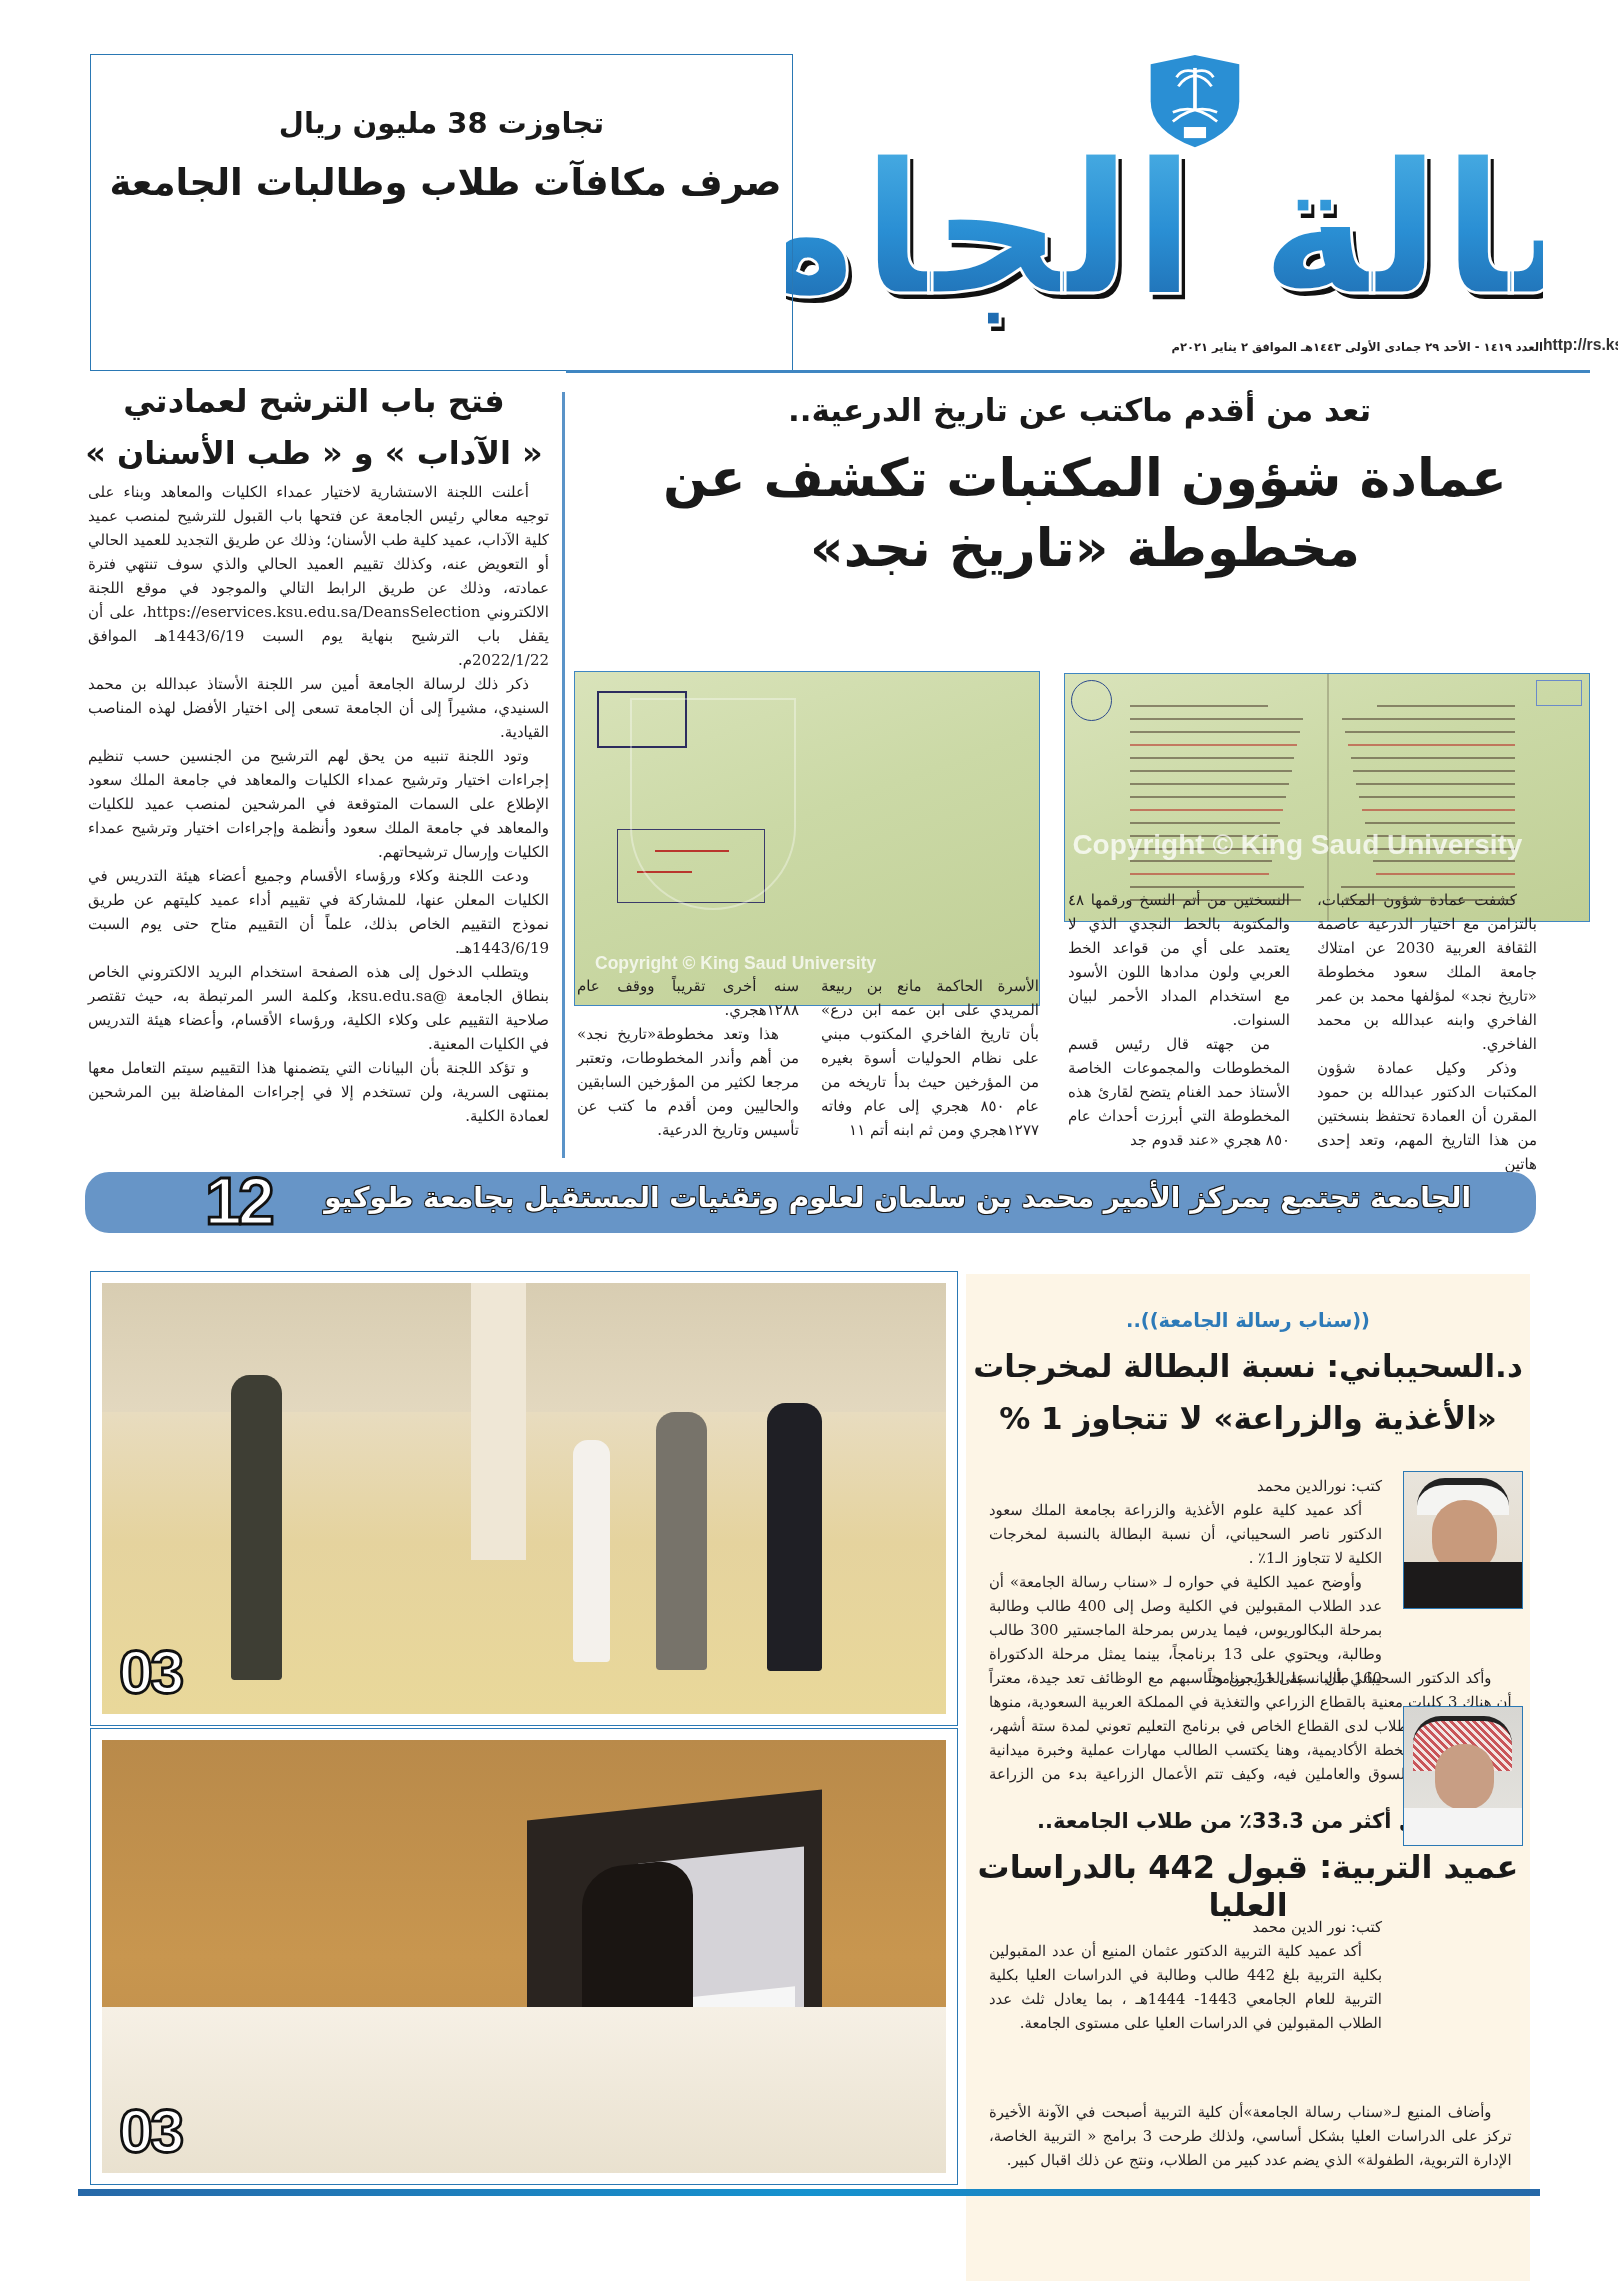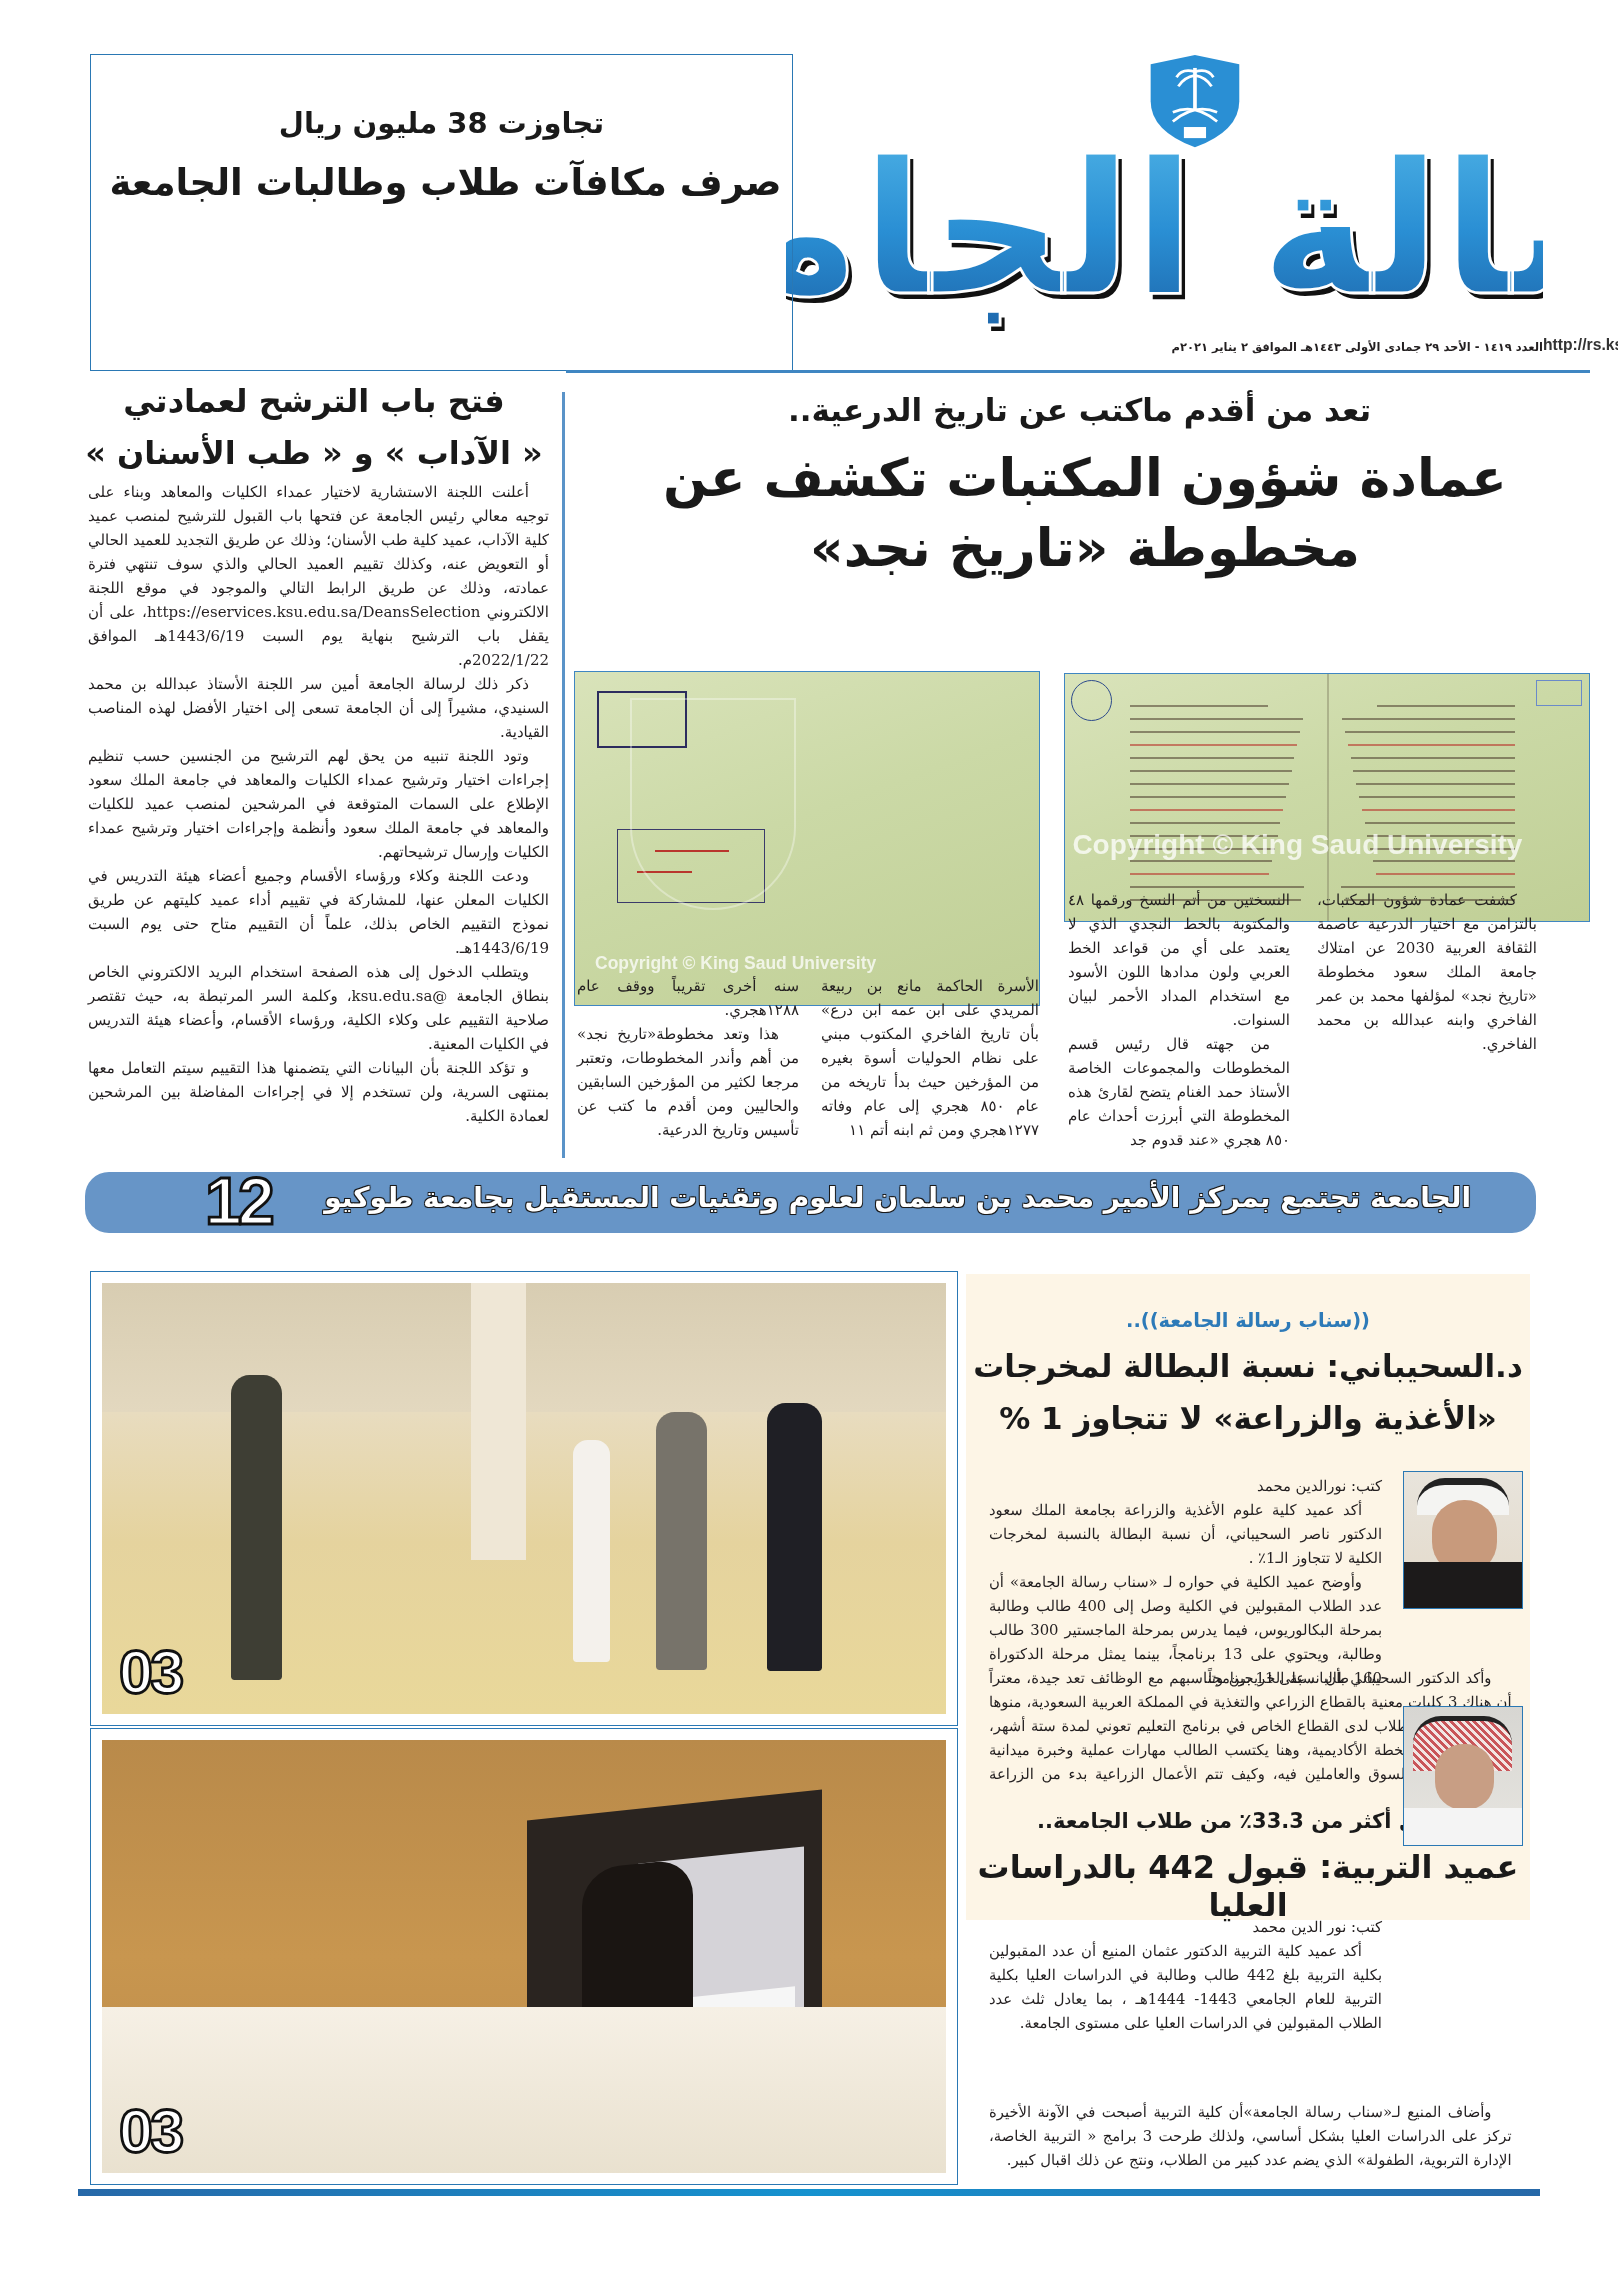--- a/index.html
+++ b/index.html
@@ -36,21 +36,21 @@
   #banner-page { left: 120px; top: -9.2px; font-family: "Liberation Sans", sans-serif; font-weight: bold; font-size: 66px; color: #fff; -webkit-text-stroke: 2.8px #111; letter-spacing: -3.7px; }
 
   
   .photo-frame { border: 1.8px solid #2a78b4; background: #fff; }
   #photo-1 { left: 90px; top: 1271px; width: 868px; height: 455px; }
   #photo-2 { left: 90px; top: 1728px; width: 868px; height: 457px; }
   .photo-inner { position: absolute; left: 11px; right: 11px; top: 11px; bottom: 11px; overflow: hidden; }
   .photo-badge { position: absolute; left: 28px; bottom: 18.5px; font-family: "Liberation Sans", sans-serif; font-weight: bold; font-size: 61px; color: #fff; -webkit-text-stroke: 2.8px #111; letter-spacing: -2.8px; direction: ltr; }
 
   
-  #snap-box { left: 966px; top: 1274px; width: 564px; height: 646px; background: #fdf5e6; }
+  #snap-box { left: 966px; top: 1274px; width: 564px; height: 1007px; background: #fdf5e6; }
   .portrait { border: 1.8px solid #2a78b4; overflow: hidden; }
   #portrait-1 { right: 7.4px; top: 197px; width: 120px; height: 138px; background: linear-gradient(180deg,#e8e4dc 0%,#e3d9c9 100%); }
   #portrait-2 { right: 7.4px; top: 432px; width: 120px; height: 140px; background: linear-gradient(180deg,#d7d6d2 0%,#e7e5e0 100%); }
 
   #bottom-bar { left: 78px; top: 2189px; width: 1462px; height: 7.4px; background: linear-gradient(90deg,#2668a8 0%,#1592cf 50%,#2668a8 100%); }
 </style>
 </head>
 <body>
 
 <div class="abs" id="masthead">
@@ -151,20 +151,21 @@
   <div class="stamp" style="left:42px;top:157px;width:148px;height:74px;border-color:#3a3a6a;border-width:1.8px;">
     <div style="position:absolute;left:37px;top:20px;width:74px;height:1.8px;background:#b9362d;"></div>
     <div style="position:absolute;left:18.5px;top:41px;width:55px;height:1.8px;background:#b9362d;"></div>
   </div>
   <div style="position:absolute;left:55px;top:26px;width:166px;height:212px;border:2.8px solid rgba(255,255,255,0.35);border-radius:0 0 83px 83px;"></div>
   <div class="watermark" style="left:20px;top:281px;font-size:17.5px;">Copyright © King Saud University</div>
 </div>
 
 <div class="abs body-text" style="left:1317px;width:220px;top:888px;">
   <p>كشفت عمادة شؤون المكتبات، بالتزامن مع اختيار الدرعية عاصمة الثقافة العربية 2030 عن امتلاك جامعة الملك سعود مخطوطة «تاريخ نجد» لمؤلفها محمد بن عمر الفاخري وابنه عبدالله بن محمد الفاخري.</p>
+  <p>وذكر وكيل عمادة شؤون المكتبات الدكتور عبدالله بن حمود المقرن أن العمادة تحتفظ بنسختين من هذا التاريخ المهم، وتعد إحدى هاتين</p>
 </div>
 <div class="abs body-text" style="left:1068px;width:222px;top:888px;">
   <p style="text-indent:0">النسختين من أتم النسخ ورقمها ٤٨ والمكتوبة بالخط النجدي الذي لا يعتمد على أي من قواعد الخط العربي ولون مدادها اللون الأسود مع استخدام المداد الأحمر لبيان السنوات.</p>
   <p>من جهته قال رئيس قسم المخطوطات والمجموعات الخاصة الأستاذ حمد الغنام يتضح لقارئ هذه المخطوطة التي أبرزت أحداث عام ٨٥٠ هجري «عند قدوم جد</p>
 </div>
 <div class="abs body-text" style="left:821px;width:218px;top:974px;">
   <p style="text-indent:0">الأسرة الحاكمة مانع بن ربيعة المريدي على ابن عمه ابن درع» بأن تاريخ الفاخري المكتوب مبني على نظام الحوليات أسوة بغيره من المؤرخين حيث بدأ تاريخه من عام ٨٥٠ هجري إلى عام وفاته ١٢٧٧هجري ومن ثم ابنه أتم ١١</p>
 </div>
 <div class="abs body-text" style="left:577px;width:222px;top:974px;">
   <p style="text-indent:0">سنه أخرى تقريباً ووقف عام ١٢٨٨هجري.</p>

